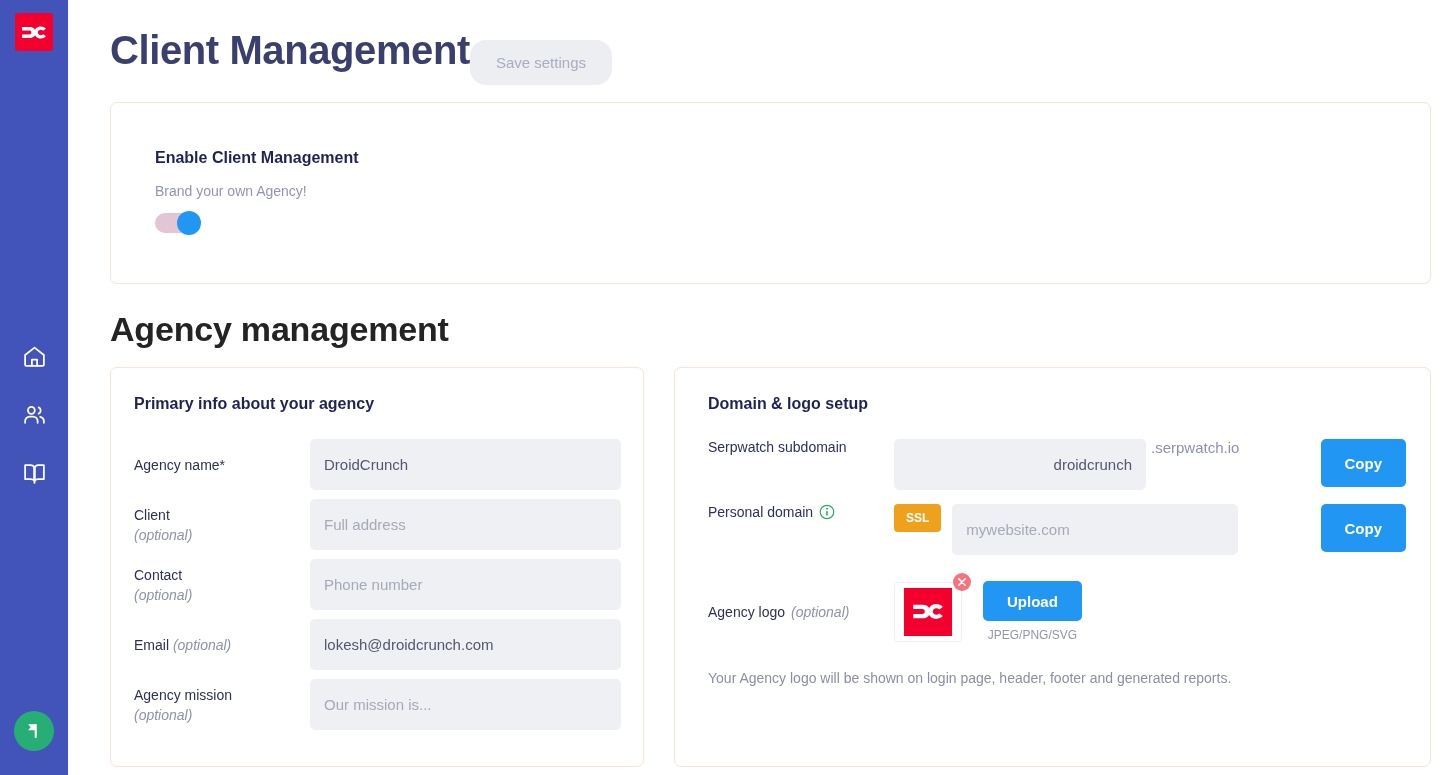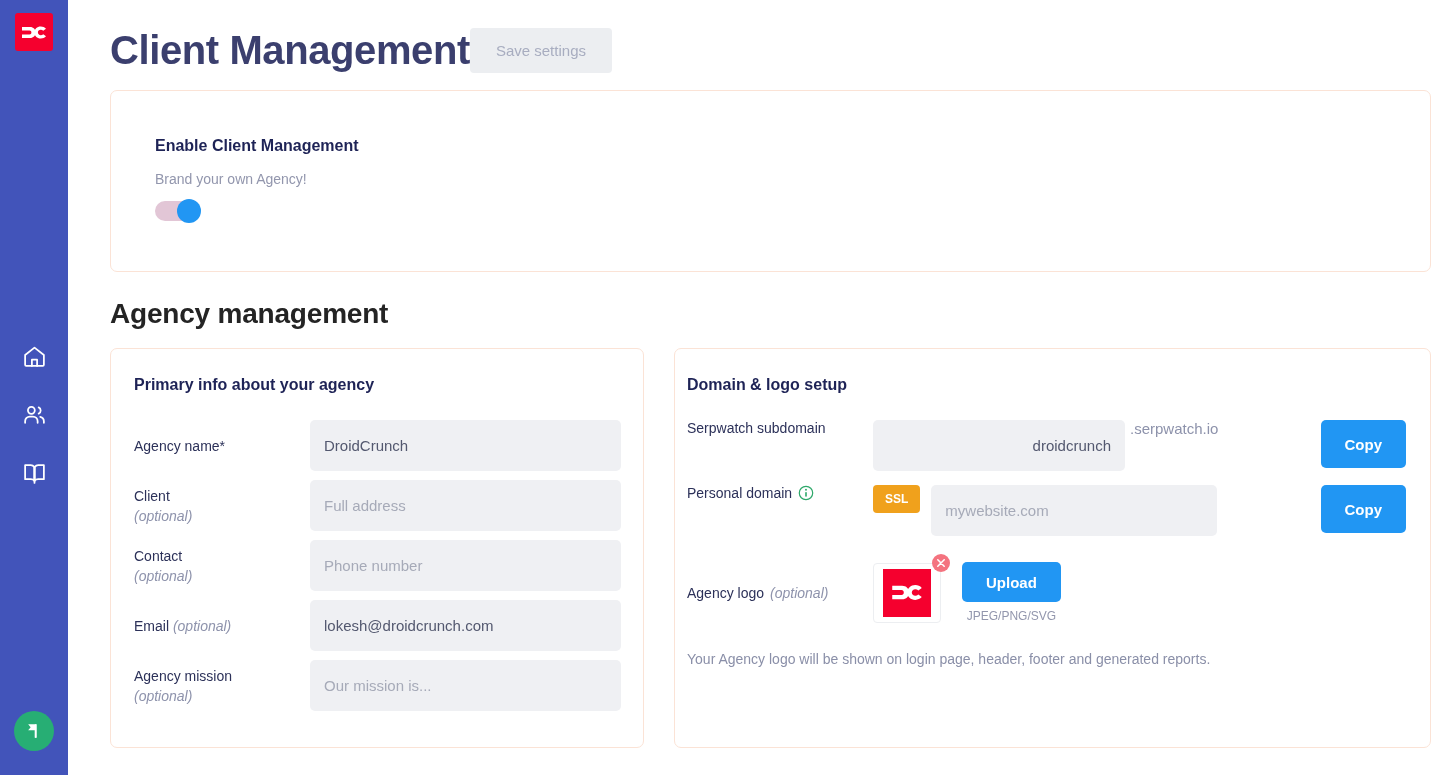--- a/index.html
+++ b/index.html
@@ -55,22 +55,23 @@
   }
   .page-head {
     display: flex; align-items: flex-start; 
     padding-top: 28px;
   }
   .page-title {
     font-size: 40px; font-weight: bold; color: #3b3f6e;
     letter-spacing: -0.4px; line-height: 1.1;
   }
   .save-btn {
+    margin-top: 12px;
     background: #eceef1; color: #a8adc0;
-    border: none; border-radius: 4px;
+    border: none; border-radius: 16px;
     font-family: "Liberation Sans", sans-serif;
     font-size: 15px; font-weight: normal;
     padding: 14px 26px;
     cursor: pointer;
   }
 
   
   .card {
     border: 1px solid #fbe3d6;
     border-radius: 7px;
@@ -95,21 +96,21 @@
     position: relative;
     cursor: pointer;
   }
   .toggle .knob {
     position: absolute; top: -2px; right: -2px;
     width: 24px; height: 24px; border-radius: 50%;
     background: #2196f3;
   }
 
   .section-title {
-    font-size: 28px; font-weight: bold; color: #242424;
+    font-size: 34px; font-weight: bold; color: #242424;
     margin: 26px 0 18px 0; letter-spacing: -0.2px;
   }
 
   .cards-row { display: flex; gap: 30px; align-items: flex-start; }
   .col-left  { width: 534px; flex: 0 0 534px; }
   .col-right { flex: 1 1 auto; }
 
   .form-card { padding: 27px 22px 10px 23px; min-height: 400px; }
   .card-title {
     font-size: 16px; font-weight: bold; color: #1e2356;
@@ -130,21 +131,21 @@
     height: 51px;
     padding: 0 14px;
     font-family: "Liberation Sans", sans-serif;
     font-size: 15px;
     color: #1d4ed8;
   }
   .finput::placeholder { color: #a6aab8; }
   .finput.filled { color: #53586f; }
 
   
-  .domain-card { padding: 27px 24px 22px 12px; min-height: 400px; }
+  .domain-card { padding: 27px 24px 22px 33px; min-height: 400px; }
   .drow { display: flex; align-items: flex-start; margin-bottom: 14px; }
   .dlabel {
     width: 186px; flex: 0 0 186px;
     font-size: 14px; color: #2c3159;
     display: flex; align-items: center; gap: 6px;
   }
   .dlabel .opt { color: #8e93ac; font-style: italic; }
   .info-icon { width: 16px; height: 16px; display: block; }
   .sub-input {
     width: 252px; flex: 0 0 252px;

